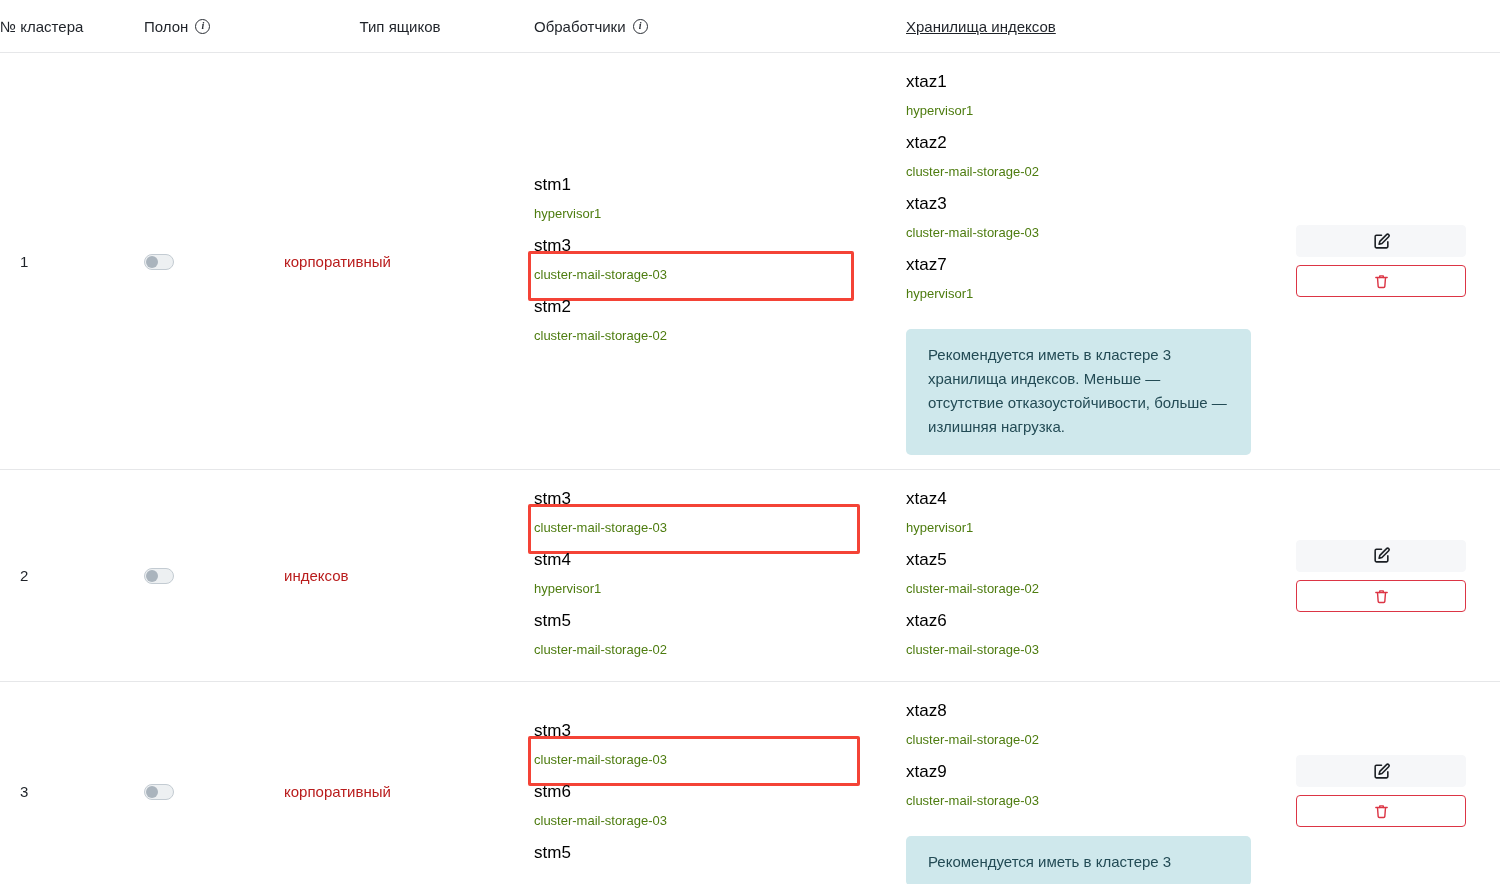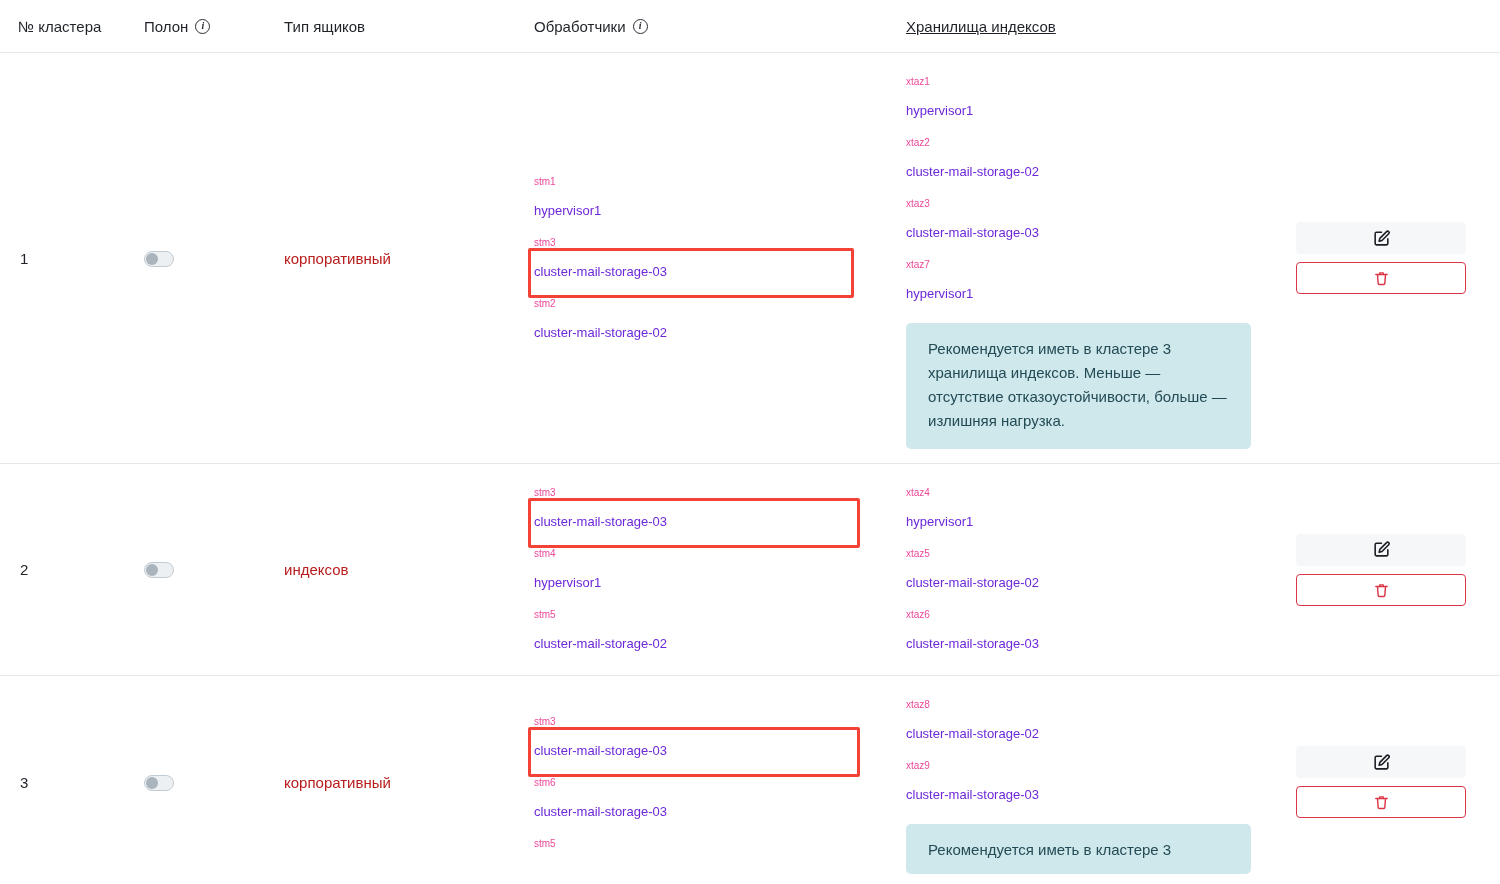--- a/index.html
+++ b/index.html
@@ -45,23 +45,23 @@
     vertical-align: middle;
     border-bottom: 1px solid #e6e7e9;
     background: #ffffff;
   }
   .th-inner {
     display: flex;
     align-items: center;
     gap: 7px;
     white-space: nowrap;
   }
-  th.h-num   .th-inner { padding-left: 18px; }
+  th.h-num   .th-inner { }
   th.h-full  .th-inner { padding-left: 6px; }
-  th.h-type  .th-inner { padding-left: 18px; }
+  th.h-type  .th-inner { padding-left: 18px; justify-content: center; }
   th.h-handl .th-inner { padding-left: 18px; }
   th.h-store .th-inner { padding-left: 18px; text-decoration: underline; }
 
   .info-icon {
     display: inline-flex;
     align-items: center;
     justify-content: center;
     width: 15px;
     height: 15px;
     flex: 0 0 15px;
@@ -121,28 +121,28 @@
     border-radius: 50%;
     background: #aab4bd;
   }
 
   
   .node-list {
     padding: 14px 18px 14px 18px;
   }
   .node-block { position: relative; }
   .node-name {
-    font-size: 10px;
-    color: #ec4899;
+    font-size: 17px;
+    color: #000000;
     line-height: 18px;
     padding: 6px 0 5px 0;
   }
   .node-host {
     font-size: 13px;
-    color: #6d28d9;
+    color: #4d7c0f;
     line-height: 16px;
     padding: 7px 0 9px 0;
   }
   
   .node-host.hl {
     position: relative;
     display: block;
   }
   .node-host.hl::after {
     content: "";
@@ -153,21 +153,21 @@
     bottom: -9px;
     border: 3px solid #f44336;
     border-radius: 2px;
     pointer-events: none;
   }
   .node-host.hl.w-narrow::after { right: 16px; }
   .node-host.hl.w-mid::after    { right: 10px; }
 
   
   .hint {
-    margin-top: 12px;
+    margin-top: 18px;
     background: #cfe8ec;
     border-radius: 5px;
     padding: 14px 18px 16px 22px;
     font-size: 15px;
     line-height: 24px;
     color: #234b55;
     max-width: 305px;
   }
   .hint.clipped {
     padding-bottom: 12px;

